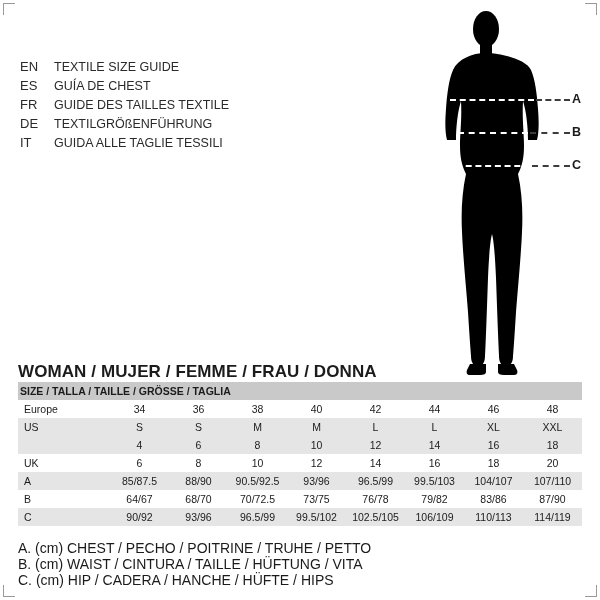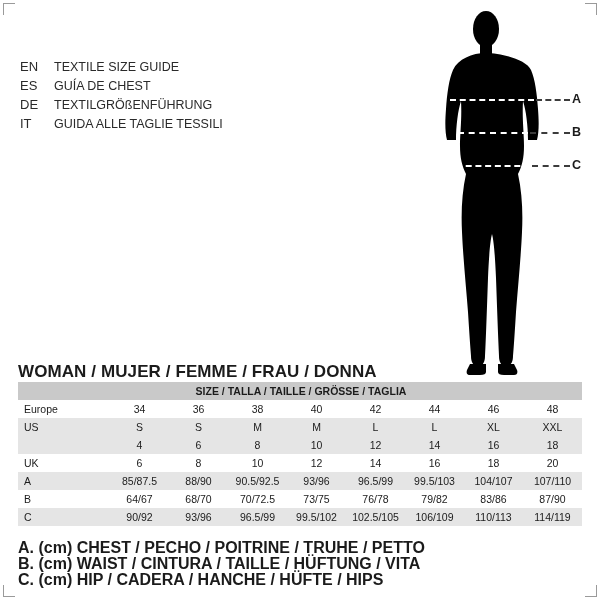--- a/index.html
+++ b/index.html
@@ -99,21 +99,21 @@
   table.size-table th,
   table.size-table td {
     font-size: 10.5px;
     padding: 0;
     height: 18px;
     text-align: center;
     color: #1b1b1b;
     font-weight: normal;
   }
   table.size-table th.head-cell {
-    text-align: center;
+    text-align: left;
     font-weight: bold;
     font-size: 10.5px;
     padding-left: 2px;
   }
   table.size-table td.row-label {
     text-align: left;
     padding-left: 6px;
   }
   tr.header-row {
     background: #c9c9c9;
@@ -127,22 +127,22 @@
   }
 
   
   .notes {
     position: absolute;
     top: 540px;
     left: 18px;
     width: 564px;
   }
   .note {
-    font-size: 16px;
-    font-weight: bold;
+    font-size: 14px;
+    font-weight: normal;
     color: #1b1b1b;
     height: 16px;
     line-height: 16px;
     white-space: nowrap;
   }
 
   
   .corner {
     position: absolute;
     width: 11px;
@@ -167,20 +167,24 @@
   <div class="corner br"></div>
 
   <div class="lang-block">
     <div class="lang-row">
       <span class="lang-code">EN</span>
       <span class="lang-text">TEXTILE SIZE GUIDE</span>
     </div>
     <div class="lang-row">
       <span class="lang-code">ES</span>
       <span class="lang-text">GUÍA DE CHEST</span>
+    </div>
+    <div class="lang-row">
+      <span class="lang-code">FR</span>
+      <span class="lang-text">GUIDE DES TAILLES TEXTILE</span>
     </div>
     <div class="lang-row">
       <span class="lang-code">DE</span>
       <span class="lang-text">TEXTILGRÖßENFÜHRUNG</span>
     </div>
     <div class="lang-row">
       <span class="lang-code">IT</span>
       <span class="lang-text">GUIDA ALLE TAGLIE TESSILI</span>
     </div>
   </div>

